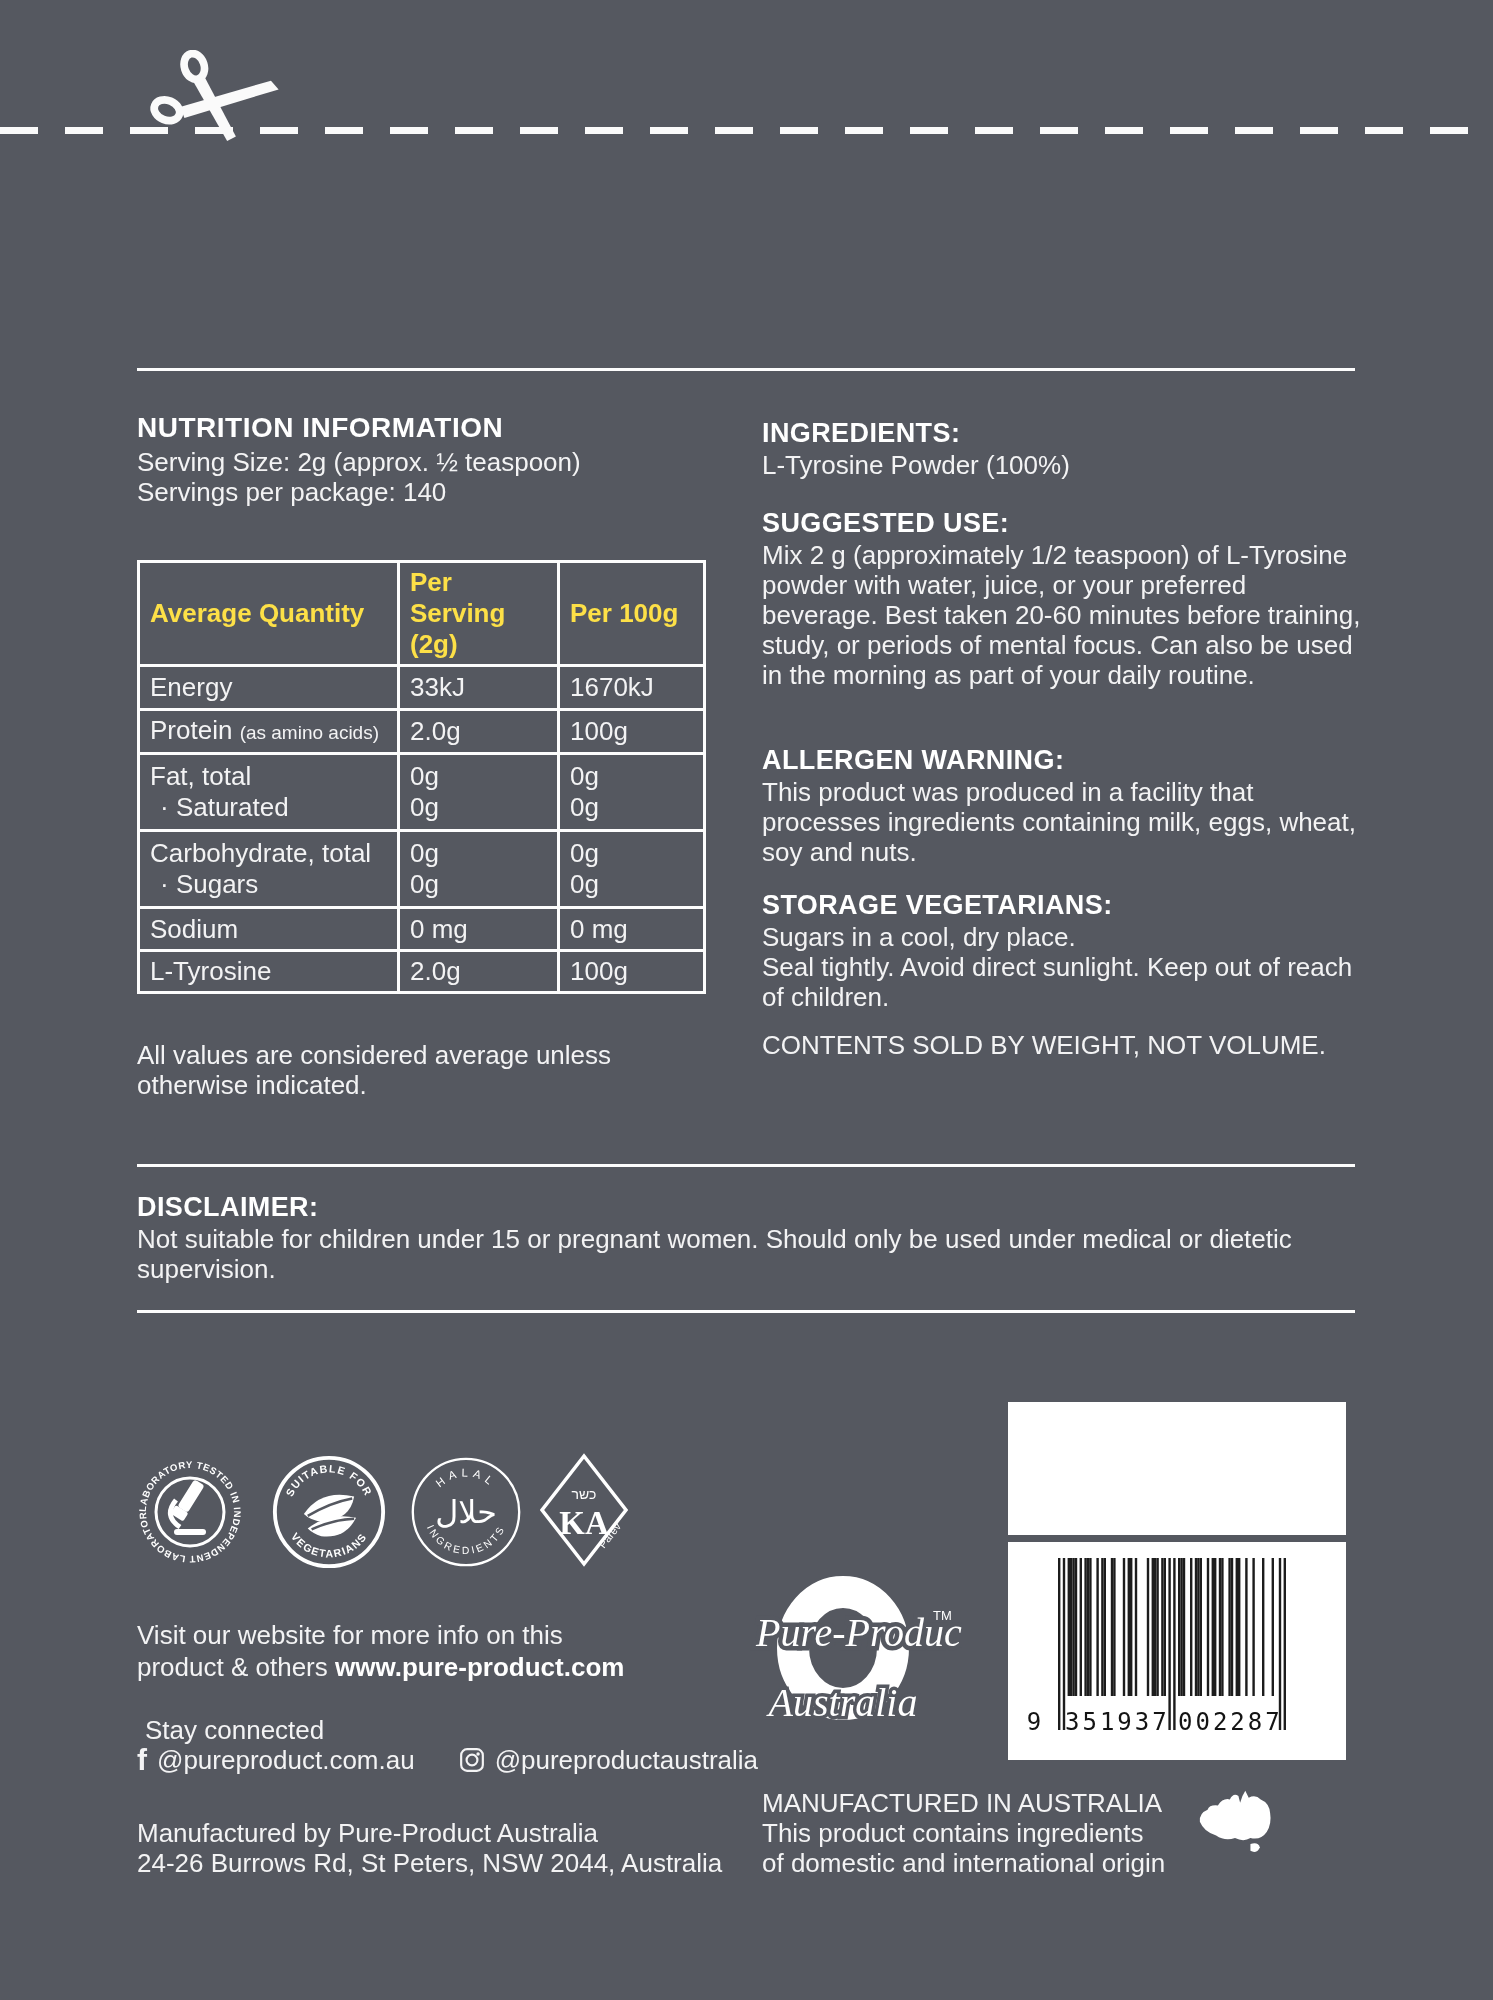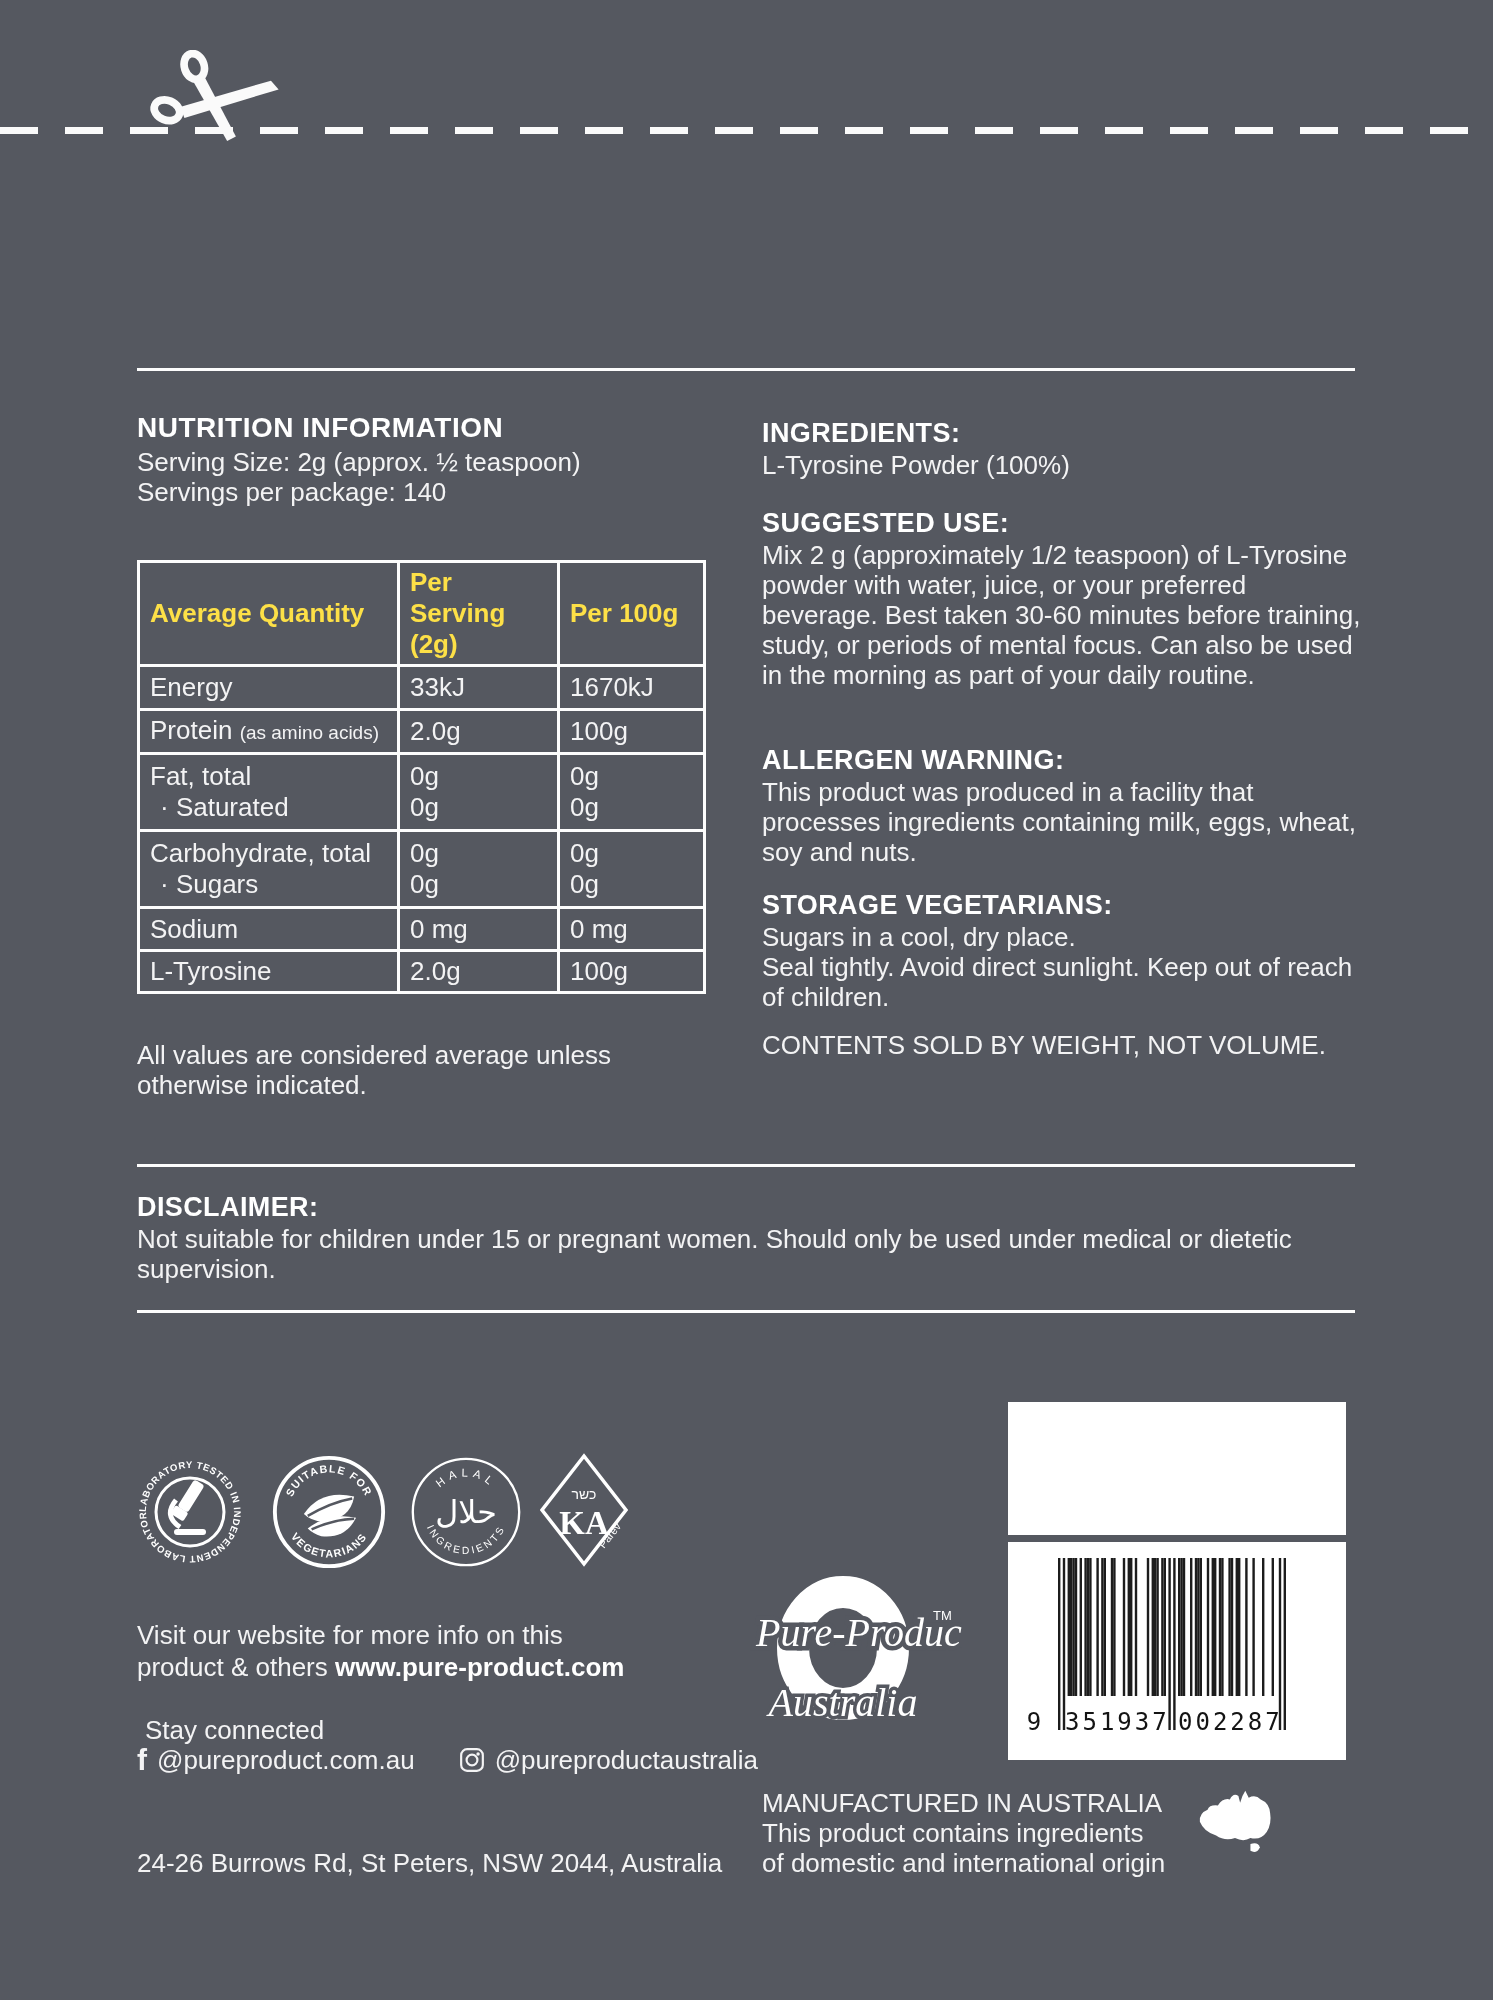--- a/index.html
+++ b/index.html
@@ -142,21 +142,21 @@
     </tr>
   </tbody>
     </table>
 
   <div class="abs fs26" style="left:137px;top:1040px;width:505px;">All values are considered average unless otherwise indicated.</div>
 
   <div class="abs sect-title" style="left:762px;top:418px;">INGREDIENTS:</div>
   <div class="abs fs26" style="left:762px;top:450px;">L-Tyrosine Powder (100%)</div>
 
   <div class="abs sect-title" style="left:762px;top:508px;">SUGGESTED USE:</div>
-  <div class="abs para" style="left:762px;top:540px;">Mix 2 g (approximately 1/2 teaspoon) of L-Tyrosine powder with water, juice, or your preferred beverage. Best taken 30-60 minutes before training, study, or periods of mental focus. Can also be used in the morning as part of your daily routine.</div>
+  <div class="abs para" style="left:762px;top:540px;">Mix 2 g (approximately 1/2 teaspoon) of L-Tyrosine powder with water, juice, or your preferred beverage. Best taken 20-60 minutes before training, study, or periods of mental focus. Can also be used in the morning as part of your daily routine.</div>
 
   <div class="abs sect-title" style="left:762px;top:745px;">ALLERGEN WARNING:</div>
   <div class="abs para" style="left:762px;top:777px;">This product was produced in a facility that processes ingredients containing milk, eggs, wheat, soy and nuts.</div>
 
   <div class="abs sect-title" style="left:762px;top:890px;">STORAGE VEGETARIANS:</div>
   <div class="abs para" style="left:762px;top:922px;width:615px;">Sugars in a cool, dry place.</div>
   <div class="abs para" style="left:762px;top:952px;width:615px;">Seal tightly. Avoid direct sunlight. Keep out of reach of children.</div>
 
   <div class="abs fs26" style="left:762px;top:1030px;">CONTENTS SOLD BY WEIGHT, NOT VOLUME.</div>
 
@@ -235,20 +235,21 @@
     <span class="b" style="font-size:30px;line-height:30px;">f</span>
     <span class="fs26">@pureproduct.com.au</span>
     <svg width="26" height="26" viewBox="0 0 24 24" style="margin-left:34px;">
       <rect x="2" y="2" width="20" height="20" rx="5.5" fill="none" stroke="#f3f3f4" stroke-width="2"></rect>
       <circle cx="12" cy="12" r="5" fill="none" stroke="#f3f3f4" stroke-width="2"></circle>
       <circle cx="17.6" cy="6.4" r="1.6" fill="#f3f3f4"></circle>
     </svg>
     <span class="fs26">@pureproductaustralia</span>
   </div>
 
+  <div class="abs fs26" style="left:137px;top:1818px;">Manufactured by Pure-Product Australia</div>
   <div class="abs fs26" style="left:137px;top:1848px;">24-26 Burrows Rd, St Peters, NSW 2044, Australia</div>
 
   <svg class="abs" style="left:742px;top:1560px;" width="220" height="170" viewBox="0 0 220 170">
     <ellipse cx="101" cy="88" rx="50" ry="56" fill="none" stroke="#fff" stroke-width="32"></ellipse>
     <text x="14" y="86" font-size="40" fill="#fff" stroke="#555860" stroke-width="9" paint-order="stroke" class="serif-it" style="font-family:'Liberation Serif',serif;font-style:italic;">Pure-Product</text>
     <text x="191" y="60" font-size="13" fill="#fff">TM</text>
     <text x="101" y="156" font-size="40" fill="#fff" text-anchor="middle" stroke="#555860" stroke-width="7" paint-order="stroke" style="font-family:'Liberation Serif',serif;font-style:italic;">Australia</text>
   </svg>
 
   <div class="abs wbox" style="left:1008px;top:1402px;width:338px;height:133px;"></div>

